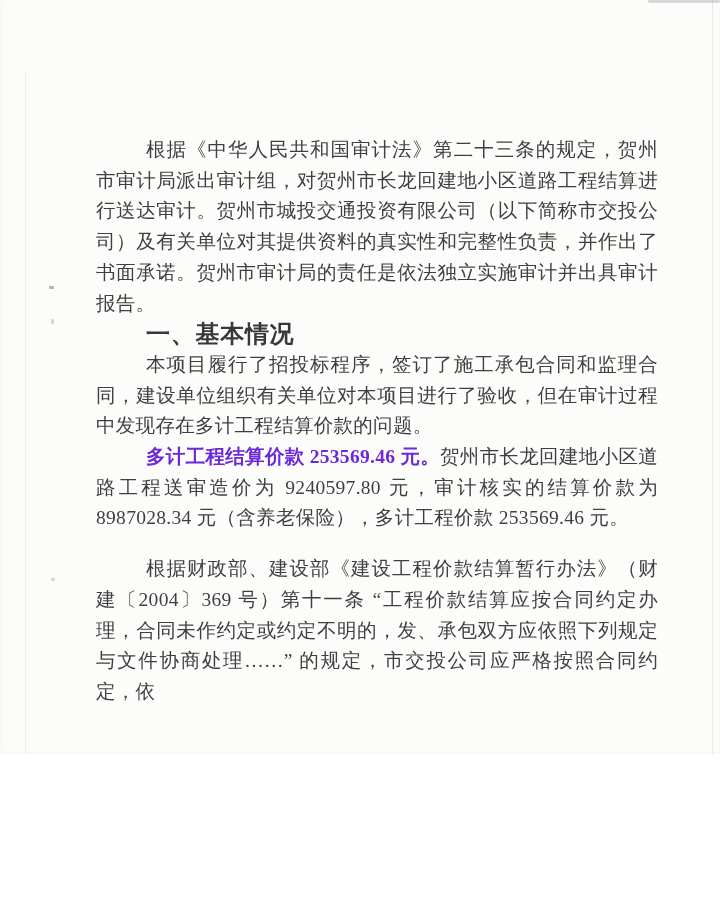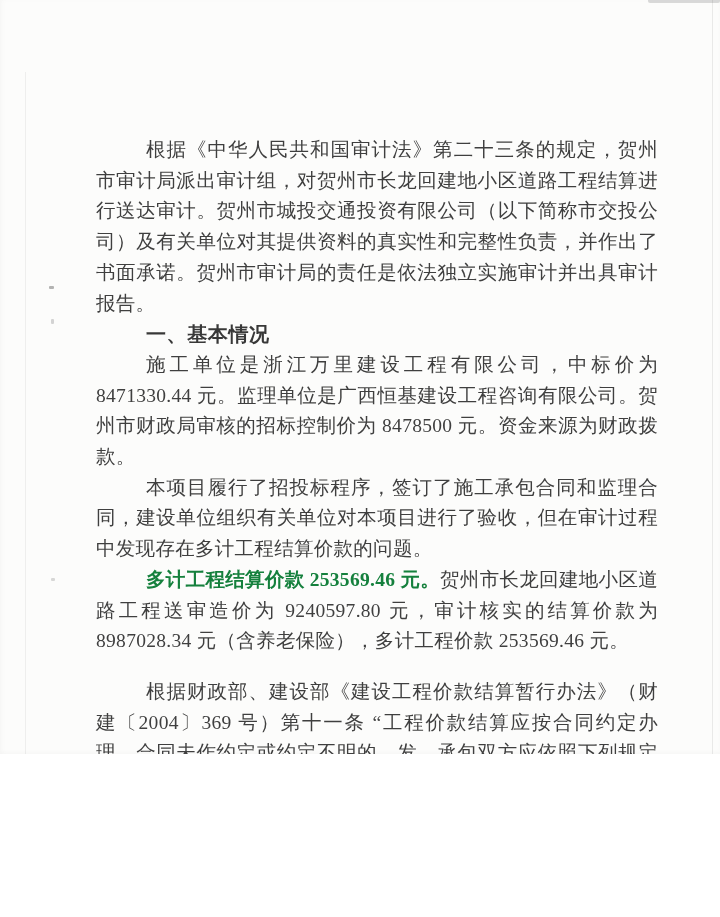--- a/index.html
+++ b/index.html
@@ -37,26 +37,26 @@
     position: absolute; left: 96px; top: 135px; width: 562px;
     font-size: 19.5px; line-height: 30.7px;
     color: var(--ink, #3f3f3f);
     text-align: justify;
     letter-spacing: 0.015em;
   }
   .para { text-indent: 50px; }
   .heading {
     font-family: "Liberation Sans", "DejaVu Sans", sans-serif;
     font-weight: bold;
-    font-size: 20px;
+    font-size: 24px;
     color: var(--heading-ink, #383838);
     text-indent: 50px;
     letter-spacing: 0.03em;
   }
-  .bold-lead { font-weight: bold; color: #15803d; }
+  .bold-lead { font-weight: bold; color: #6d28d9; }
   .gap-before { margin-top: 20px; }
 
   .page-number {
     position: absolute; left: 548px; top: 818px; width: 90px;
     font-size: 16.5px; color: #4a4a4a;
     letter-spacing: 2px; text-align: center; white-space: nowrap;
   }
 </style>
 </head>
 <body>
@@ -67,21 +67,20 @@
   <div class="edge-right"></div>
   <div class="smudge-top-right"></div>
   <div class="speck s1"></div>
   <div class="speck s2"></div>
   <div class="speck s3"></div>
   <div class="speck s4"></div>
 
   <div class="text-block">
     <p class="para">根据《中华人民共和国审计法》第二十三条的规定，贺州市审计局派出审计组，对贺州市长龙回建地小区道路工程结算进行送达审计。贺州市城投交通投资有限公司（以下简称市交投公司）及有关单位对其提供资料的真实性和完整性负责，并作出了书面承诺。贺州市审计局的责任是依法独立实施审计并出具审计报告。</p>
     <p class="heading">一、基本情况</p>
-    <p class="para">施工单位是浙江万里建设工程有限公司，中标价为 8471330.44 元。监理单位是广西恒基建设工程咨询有限公司。贺州市财政局审核的招标控制价为 8478500 元。资金来源为财政拨款。</p>
     <p class="para">本项目履行了招投标程序，签订了施工承包合同和监理合同，建设单位组织有关单位对本项目进行了验收，但在审计过程中发现存在多计工程结算价款的问题。</p>
     <p class="para"><span class="bold-lead">多计工程结算价款 253569.46 元。</span><span>贺州市长龙回建地小区道路工程送审造价为 9240597.80 元，审计核实的结算价款为 8987028.34 元（含养老保险），多计工程价款 253569.46 元。</span></p>
     <p class="para gap-before">根据财政部、建设部《建设工程价款结算暂行办法》（财建〔2004〕369 号）第十一条 “工程价款结算应按合同约定办理，合同未作约定或约定不明的，发、承包双方应依照下列规定与文件协商处理……” 的规定，市交投公司应严格按照合同约定，依</p>
   </div>
 
   <div class="page-number">— 1 —</div>
 
 </div>
 
 </body></html>

